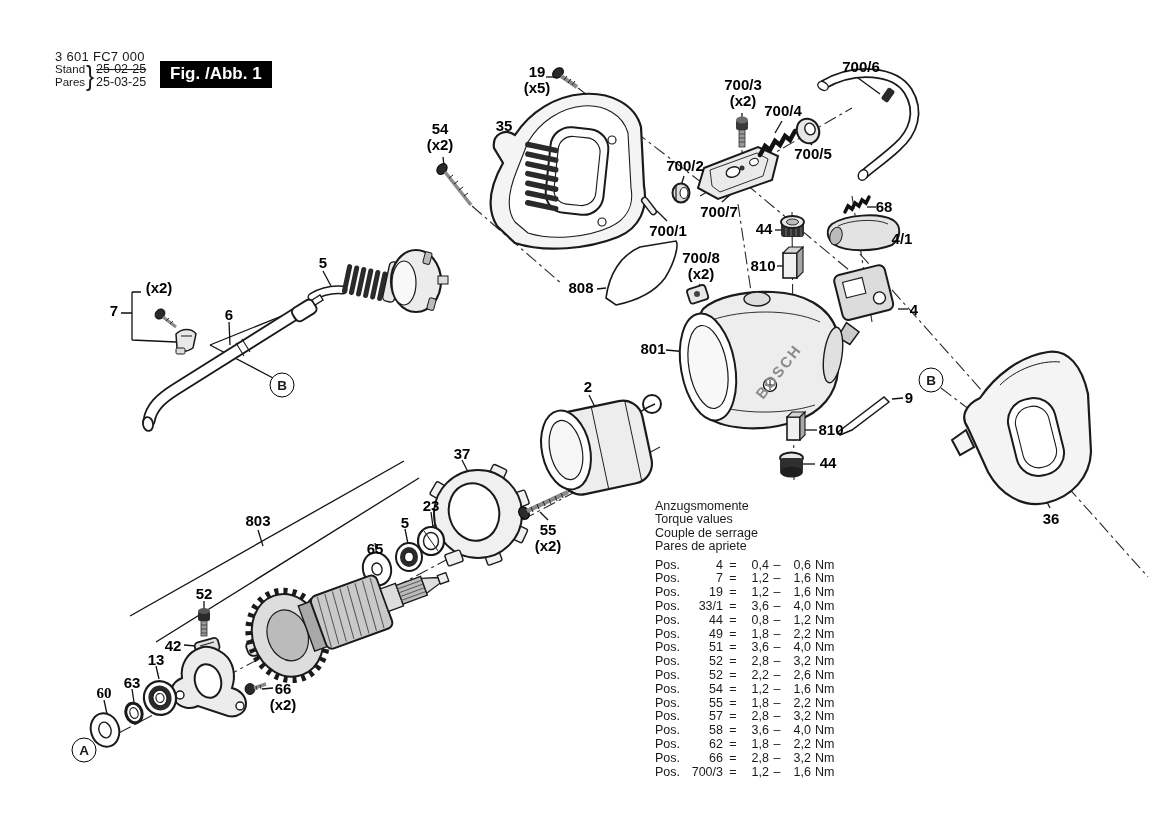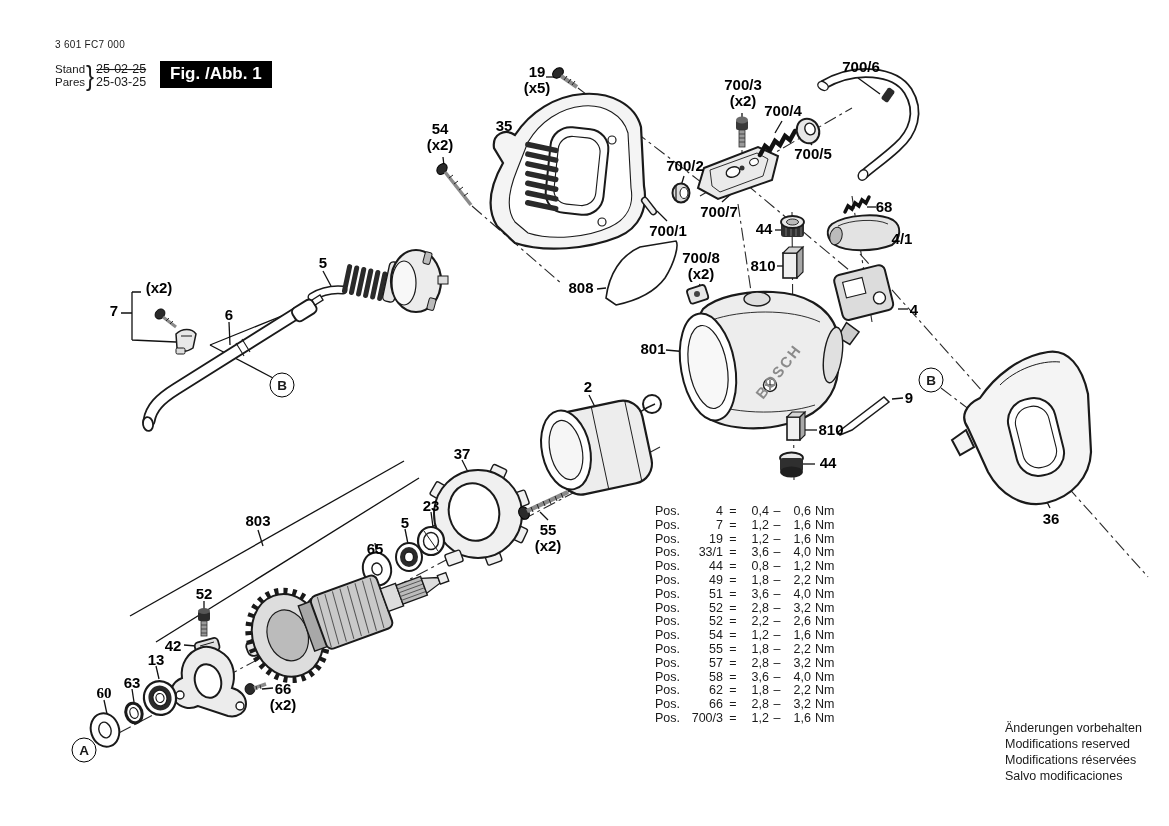--- a/index.html
+++ b/index.html
@@ -1,20 +1,20 @@
 <!DOCTYPE html>
 <html><head>
 <meta charset="utf-8">
 <style>
   html,body{margin:0;padding:0;background:#fff;}
   .canvas{position:relative;width:1169px;height:826px;background:#ffffff;overflow:hidden;
           font-family:"Liberation Sans",sans-serif;color:#1a1a1a;}
   svg text{font-family:"Liberation Sans",sans-serif;}
   
-  .part-number{position:absolute;left:55px;top:39px;font-size:10px;letter-spacing:.3px;}
+  .part-number{position:absolute;left:55px;top:49px;font-size:13px;letter-spacing:.3px;}
   .stand-issue{position:absolute;left:55px;top:62px;display:flex;align-items:center;}
   .si-labels{font-size:11.5px;line-height:13.5px;}
   .si-brace{font-size:24px;transform:scaleY(1.15);margin:0 2px 0 1px;font-weight:400;}
   .si-dates{font-size:12.5px;line-height:13.5px;}
   .strike{text-decoration:line-through;}
   .fig-box{position:absolute;left:160px;top:61px;background:#000;color:#fff;font-weight:bold;
            font-size:17px;padding:3px 10px 4px 10px;}
   
   .safety-box{position:absolute;left:112px;top:162px;width:100px;height:76px;border:2.2px solid #111;
               border-radius:9px;background:#fff;}
@@ -435,20 +435,26 @@
       <div class="plabel" style="left: 132px; top: 675px;">63</div>
       <div class="plabel" style="left: 104px; top: 686px; font-family: Liberation Serif, serif;">60</div>
       <div class="plabel" style="left: 283px; top: 681px;">66
 (x2)</div>
       <div class="circle-ref" style="left: 84px; top: 750px;">A</div>
       <div class="circle-ref" style="left: 282px; top: 385px;">B</div>
       <div class="circle-ref" style="left: 931px; top: 380px;">B</div>
     </div>
 
   <div class="torque">
+    <div class="torque-titles">
+      <div>Anzugsmomente</div>
+      <div>Torque values</div>
+      <div>Couple de serrage</div>
+      <div>Pares de apriete</div>
+    </div>
     <div class="torque-rows">
         <div class="trow">
           <span class="c-prefix">Pos.</span>
           <span class="c-num">4</span>
           <span class="c-eq">=</span>
           <span class="c-min">0,4</span>
           <span class="c-dash">–</span>
           <span class="c-max">0,6</span>
           <span class="c-unit">Nm</span>
         </div>
@@ -583,20 +589,14 @@
           <span class="c-num">700/3</span>
           <span class="c-eq">=</span>
           <span class="c-min">1,2</span>
           <span class="c-dash">–</span>
           <span class="c-max">1,6</span>
           <span class="c-unit">Nm</span>
         </div>
       </div>
   </div>
 
-  <div class="footer">
-    <div>Änderungen vorbehalten</div>
-    <div>Modifications reserved</div>
-    <div>Modifications réservées</div>
-    <div>Salvo modificaciones</div>
-  </div>
 
 </div>
 
 </body></html>

